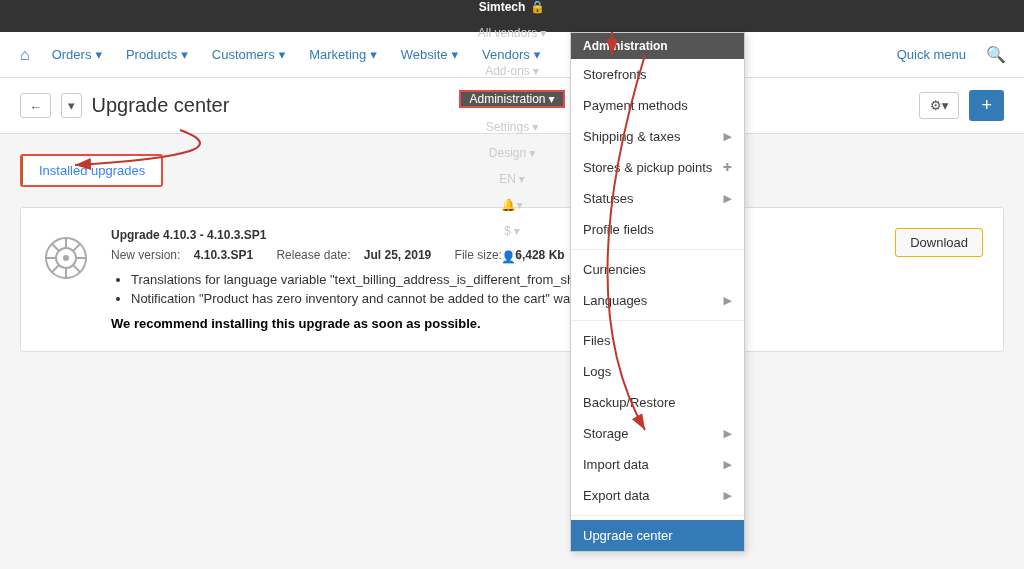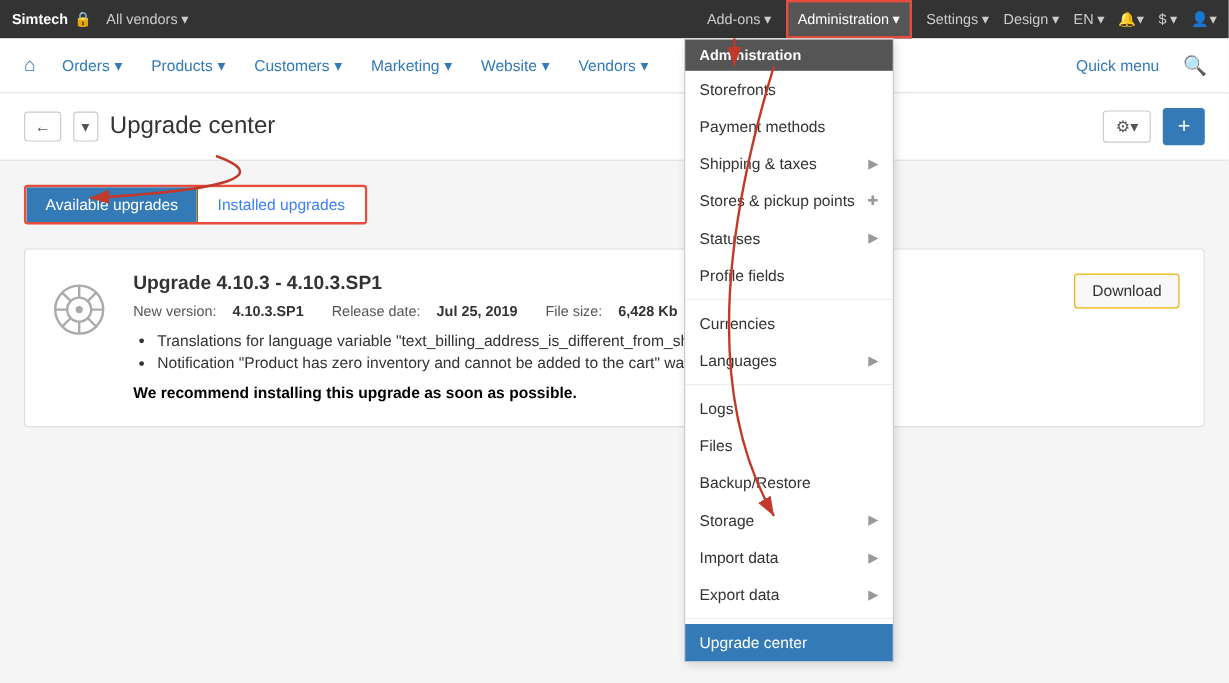--- a/index.html
+++ b/index.html
@@ -8,20 +8,21 @@
     
     .top-bar {
       background: #333;
       color: #ccc;
       display: flex;
       align-items: center;
       height: 32px;
       padding: 0 10px;
       gap: 12px;
       font-size: 12px;
+      flex-direction: column;
     }
     .top-bar .brand { color: #fff; font-weight: bold; display: flex; align-items: center; gap: 5px; }
     .top-bar .vendor-selector { color: #ccc; cursor: pointer; display: flex; align-items: center; gap: 3px; }
     .top-bar .spacer { flex: 1; }
     .top-bar .top-nav-item { color: #ccc; cursor: pointer; display: flex; align-items: flex-start; gap: 3px; }
     .top-bar .top-nav-item.admin-active { color: #fff; background: #555; padding: 0 8px; height: 32px; display: flex; align-items: center; border-top: 2px solid #e74c3c; }
 
     
     .main-nav {
       background: #fff;
@@ -57,21 +58,21 @@
     
     .content { padding: 20px; }
     .tab-btn { padding: 7px 16px; cursor: pointer; font-size: 13px; border: none; }
     .tab-btn.active { background: #337ab7; color: #fff; }
     .tab-btn.inactive { background: #fff; color: #3b82f6; border-left: 1px solid #a16207; }
 
     
     .upgrade-item { background: #fff; border: 1px solid #ddd; border-radius: 3px; padding: 20px; display: flex; gap: 20px; align-items: flex-start; }
     .upgrade-icon { font-size: 40px; color: #888; margin-top: 5px; }
     .upgrade-body { flex: 1; }
-    .upgrade-title { font-size: 16px; font-weight: bold; color: #333; margin-bottom: 6px; }
+    .upgrade-title { font-size: 12px; font-weight: bold; color: #333; margin-bottom: 6px; }
     .upgrade-meta { font-size: 12px; color: #555; margin-bottom: 10px; }
     .upgrade-meta span { margin-right: 10px; }
     .upgrade-meta .bold { font-weight: bold; color: #333; }
     .upgrade-desc-title { font-weight: bold; margin-bottom: 8px; }
     .upgrade-desc ul { margin-left: 20px; }
     .upgrade-desc ul li { margin-bottom: 4px; color: #333; font-size: 13px; }
     .upgrade-recommendation { font-weight: bold; margin-top: 10px; }
     .download-btn { padding: 6px 14px; border: 1px solid #eab308; background: #f8f8f8; cursor: pointer; border-radius: 3px; color: #333; font-size: 13px; white-space: nowrap; }
 
     
@@ -204,21 +205,20 @@
   <button class="back-btn">←</button>
   <button class="back-btn2">▾</button>
   <h1>Upgrade center</h1>
   <span class="spacer"></span>
   <button class="gear-btn">⚙▾</button>
   <button class="add-btn">+</button>
 </div>
 
 <div class="content">
   <div class="tab-outer">
-    <button class="tab-btn active">Available upgrades</button>
     <button class="tab-btn inactive">Installed upgrades</button>
   </div>
 
   <div class="upgrade-item">
     <div class="upgrade-icon">
       <svg width="50" height="50" viewBox="0 0 50 50">
         <circle cx="25" cy="25" r="20" fill="none" stroke="#aaa" stroke-width="2"></circle>
         <circle cx="25" cy="25" r="10" fill="none" stroke="#aaa" stroke-width="2"></circle>
         <circle cx="25" cy="25" r="3" fill="#aaa"></circle>
         <line x1="25" y1="5" x2="25" y2="15" stroke="#aaa" stroke-width="2"></line>
@@ -288,24 +288,24 @@
     <div class="menu-divider"></div>
     <div class="menu-item">
       <span>Currencies</span>
     </div>
     <div class="menu-item">
       <span>Languages</span>
       <span class="arrow">▶</span>
     </div>
     <div class="menu-divider"></div>
     <div class="menu-item">
+      <span>Files</span>
+    </div>
+    <div class="menu-item">
       <span>Logs</span>
-    </div>
-    <div class="menu-item">
-      <span>Files</span>
     </div>
     <div class="menu-item">
       <span>Backup/Restore</span>
     </div>
     <div class="menu-item">
       <span>Storage</span>
       <span class="arrow">▶</span>
     </div>
     <div class="menu-item">
       <span>Import data</span>

